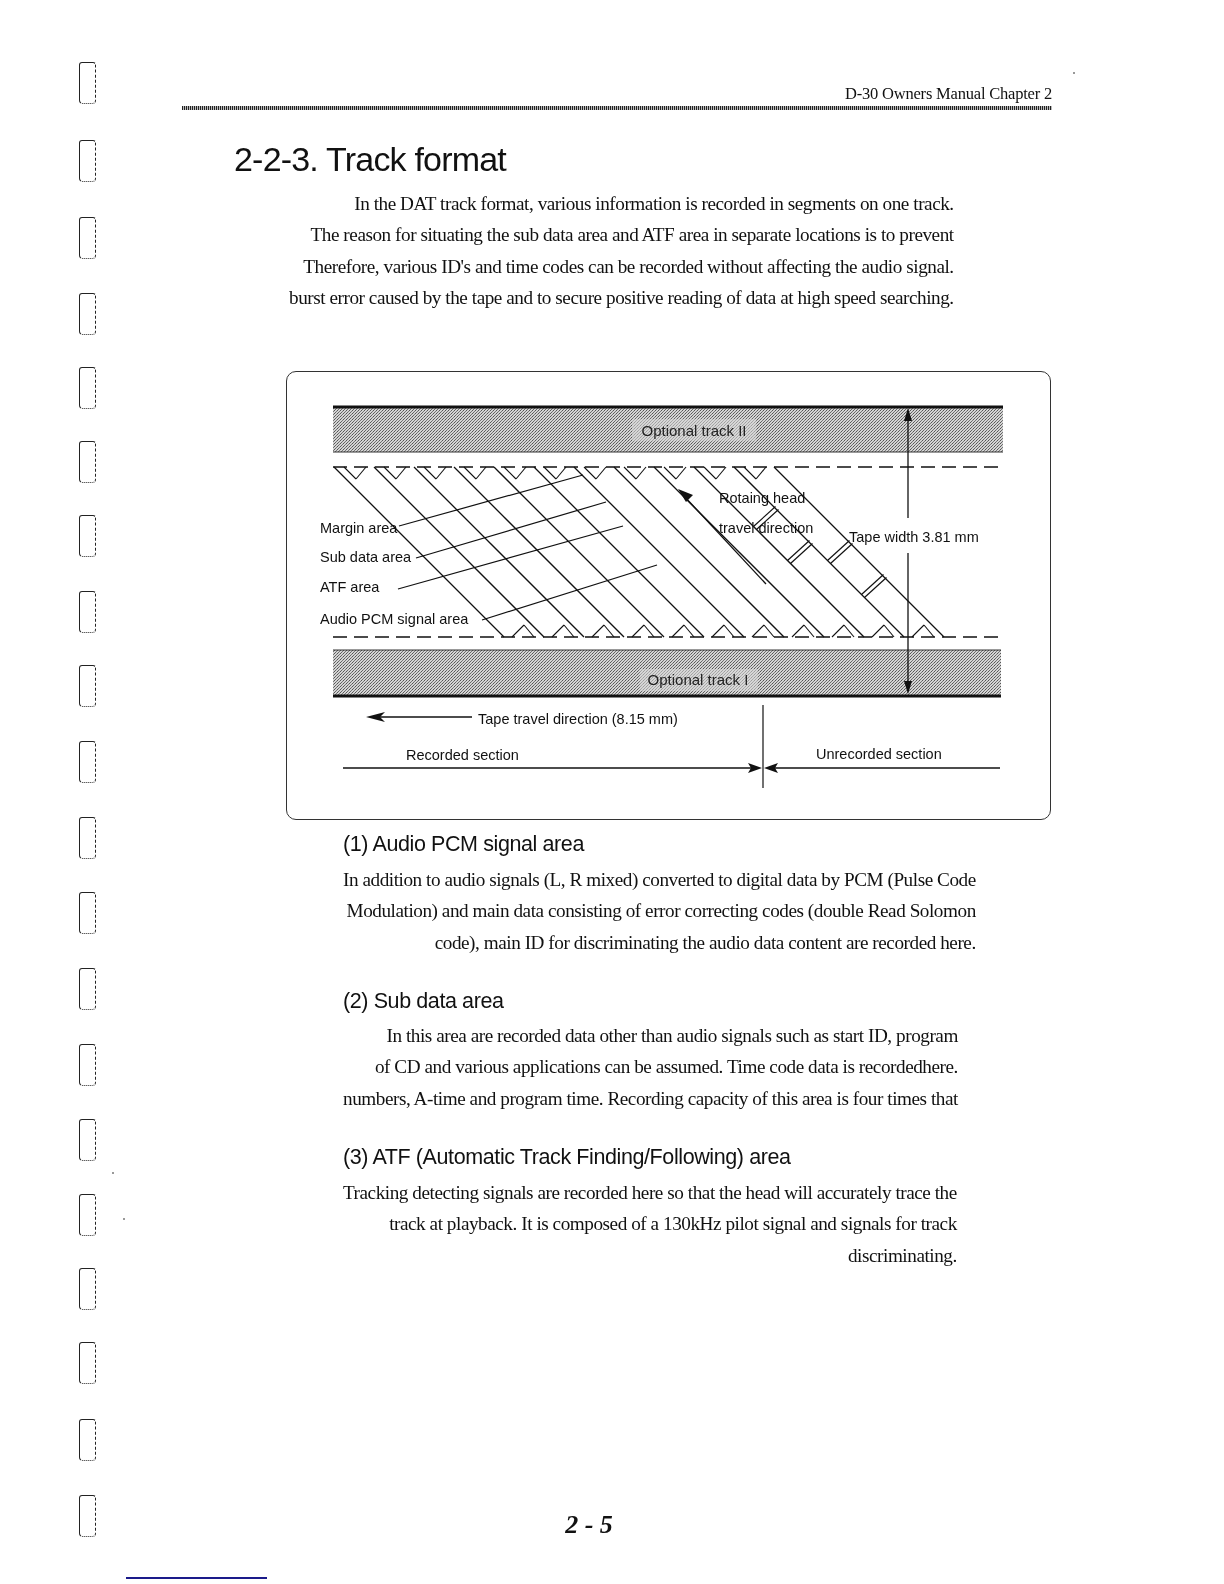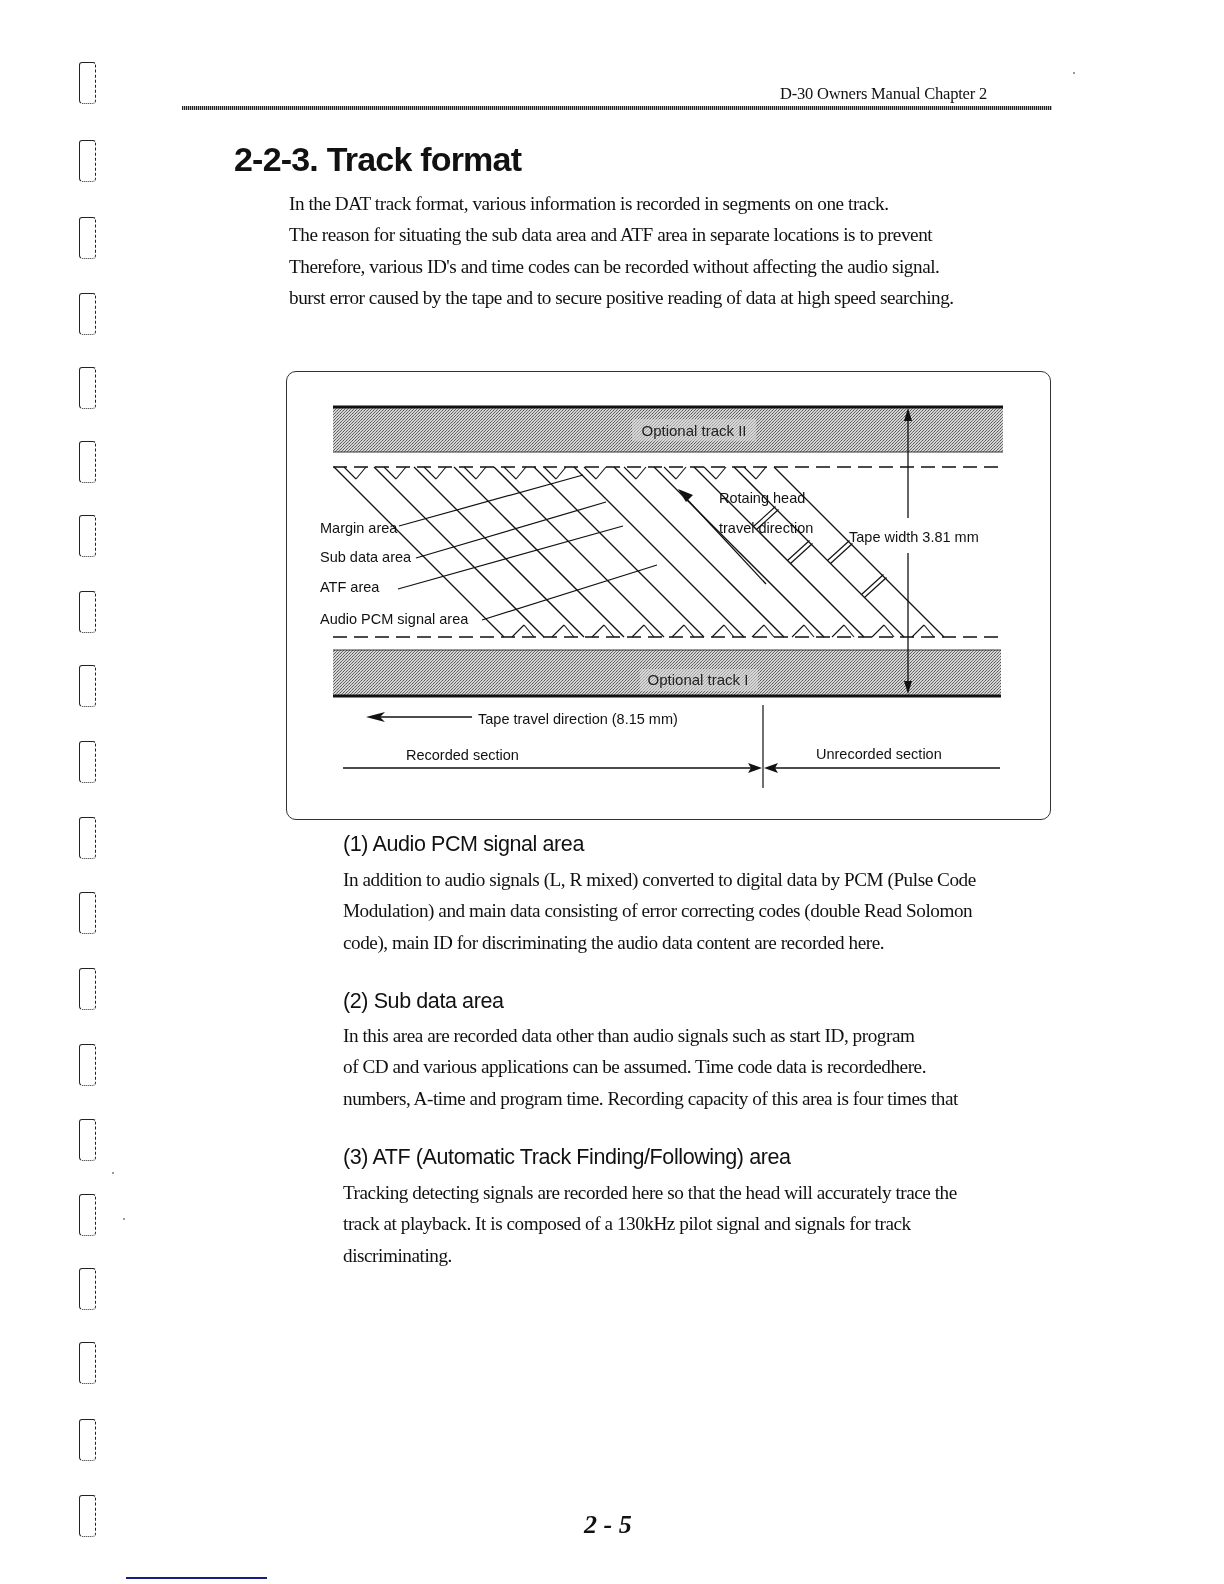--- a/index.html
+++ b/index.html
@@ -1,37 +1,37 @@
 <!DOCTYPE html>
 <html><head>
 <meta charset="utf-8">
 <style>
   html, body { margin:0; padding:0; background:#ffffff; }
   body { width:1224px; height:1584px; position:relative; overflow:hidden; color:#111; }
   .abs { position:absolute; }
-  .serif { font-family:"Liberation Serif", "DejaVu Serif", serif; }
+  .serif { font-family:"Liberation Serif", "DejaVu Serif", serif;text-align:right; }
   .sans { font-family:"Liberation Sans", "DejaVu Sans", sans-serif; }
 
   .hole { position:absolute; left:79px; width:15px; height:40px; border:1.5px solid #222; border-radius:3px 3px 4px 4px; border-bottom-style:dotted; border-right-style:dashed; }
 
-  #running-header { left:780px; top:84px; width:272px; font-size:16.5px; letter-spacing:-0.2px; }
+  #running-header { left:780px; top:84px; width:272px; text-align:right; font-size:16.5px; letter-spacing:-0.2px; }
   #header-rule { left:182px; top:106px; width:870px; height:4px;
      background-image: repeating-linear-gradient(90deg, #222 0 1px, #bbb 1px 2px);
   }
-  #title { left:234px; top:140px; font-size:34px; font-weight:bold; letter-spacing:-0.8px; }
+  #title { left:234px; top:140px; font-size:34px; font-weight:normal; letter-spacing:-0.8px; }
   .para { position:absolute; font-size:19.2px; line-height:31.3px; letter-spacing:-0.45px; white-space:nowrap; }
   #intro { left:289px; top:188px; }
 
   #figure-box { left:286px; top:371px; width:765px; height:449px; border:1.5px solid #333; border-radius:10px; box-sizing:border-box; }
   #figure-svg { left:286px; top:371px; }
 
   .section-heading { position:absolute; left:343px; font-size:21.5px; font-weight:normal; letter-spacing:-0.4px; }
   .section-body { left:343px; }
 
-  #page-number { left:584px; top:1510px; width:120px; font-size:26px; font-weight:bold; font-style:italic; }
+  #page-number { left:529px; top:1510px; width:120px; text-align:center; font-size:26px; font-weight:bold; font-style:italic; }
   #footer-link-line { left:126px; top:1577px; width:141px; height:1.5px; background:#1a1a8a; }
   .dot { position:absolute; width:2px; height:2px; background:#777; border-radius:1px; }
 </style>
 </head>
 <body>
 
 <div>
   <div class="hole" style="top:62px"></div>
   <div class="hole" style="top:140px"></div>
   <div class="hole" style="top:217px"></div>

